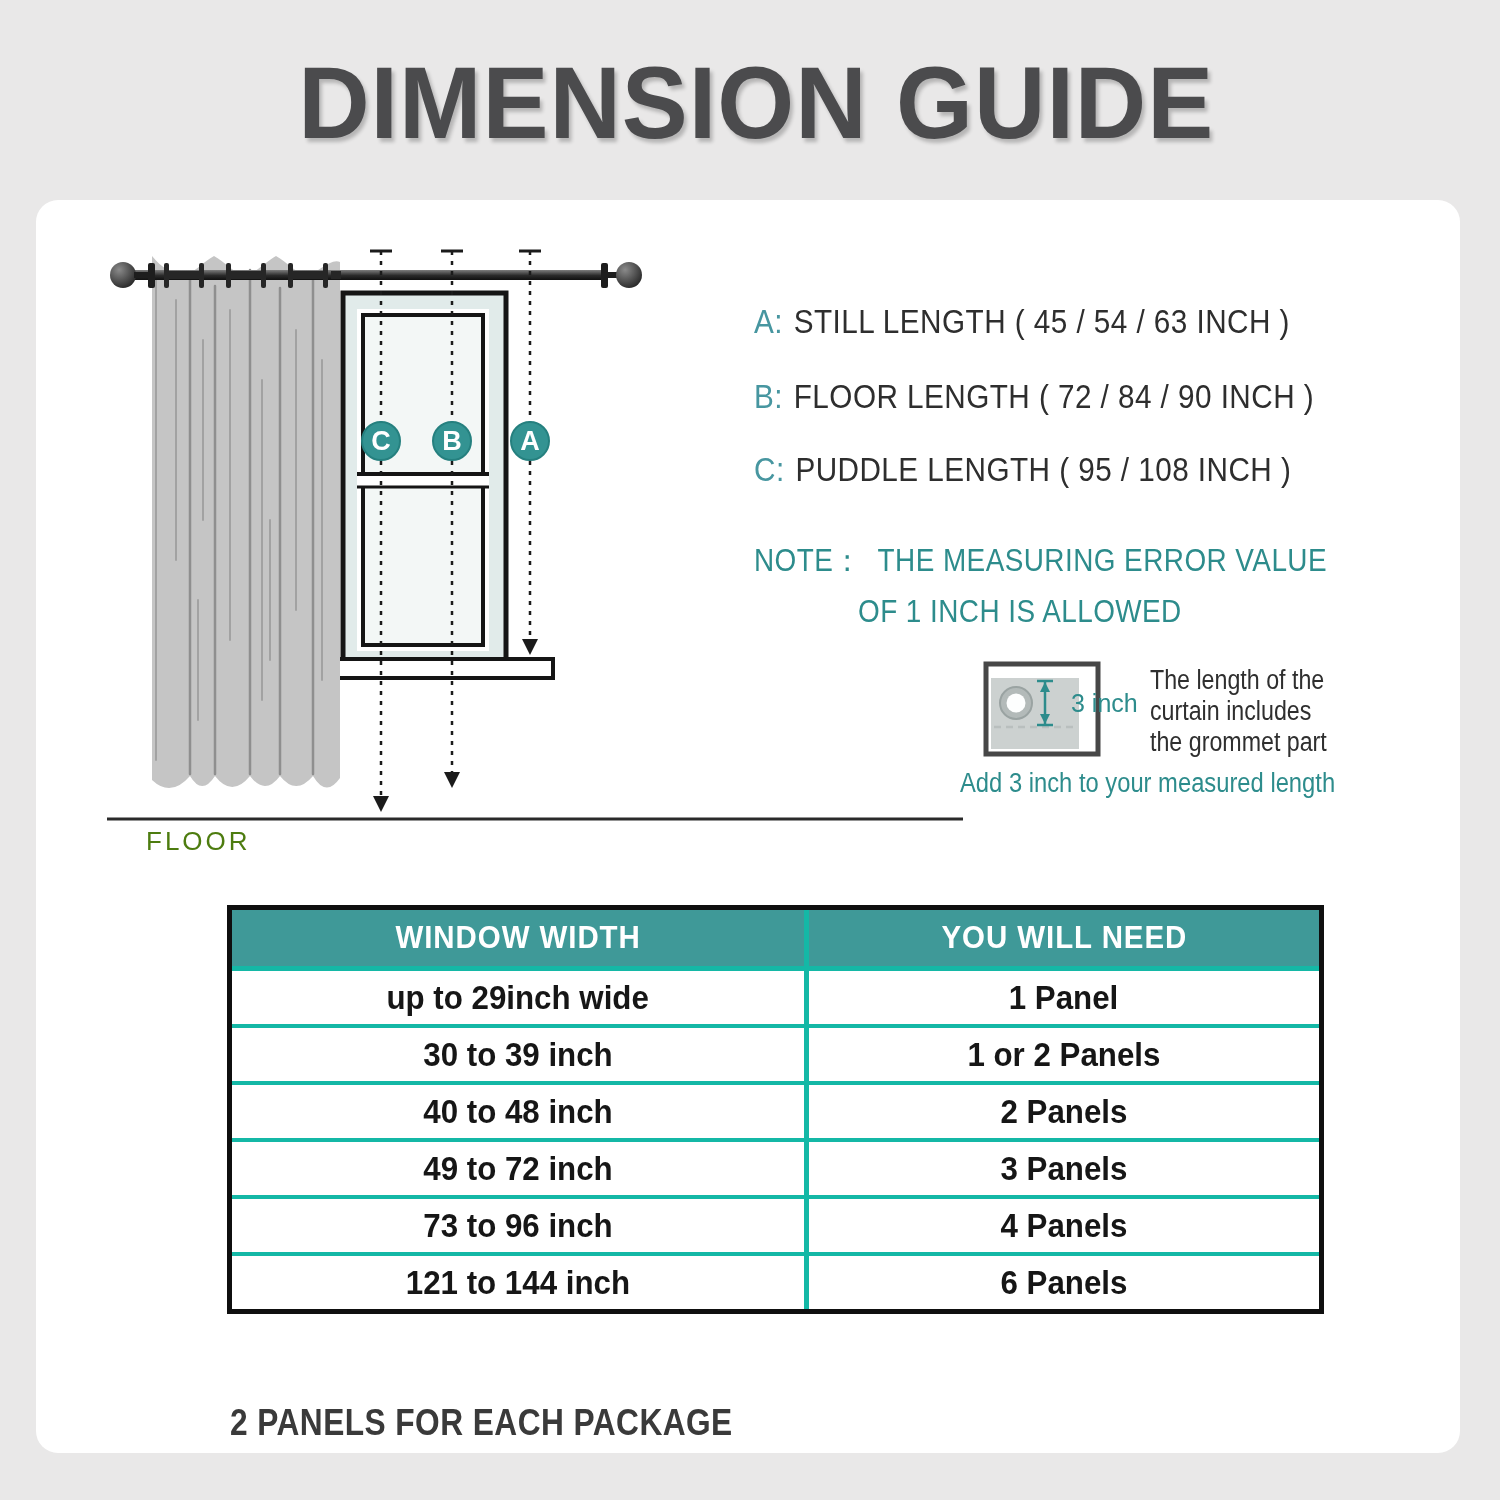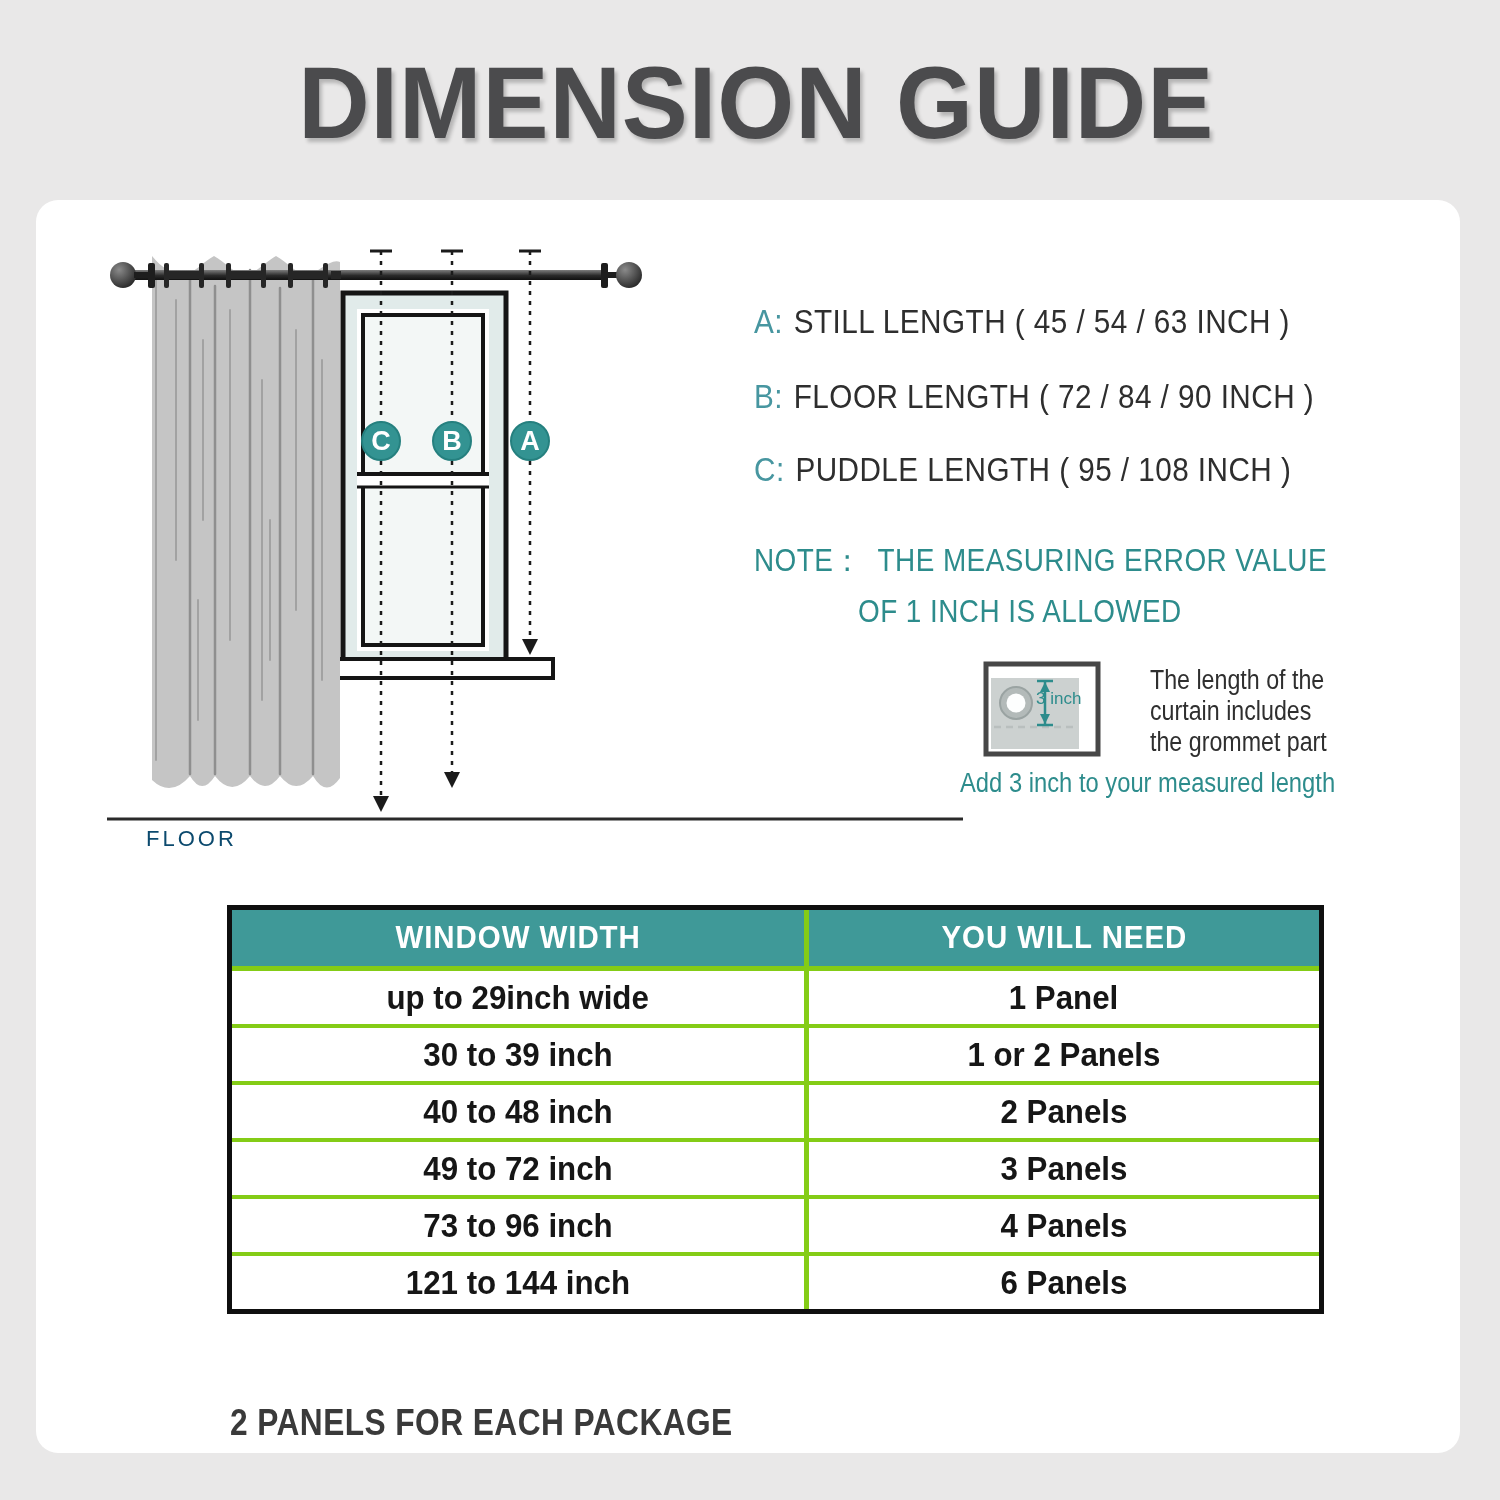--- a/index.html
+++ b/index.html
@@ -9,30 +9,30 @@
         border-radius:22px;z-index:0;}
   .title{position:absolute;left:0;top:48px;width:1500px;text-align:center;z-index:2;
          font-size:102px;font-weight:700;color:#4b4b4d;line-height:110px;letter-spacing:1px;
          text-shadow:3px 4px 4px rgba(0,0,0,0.22);padding-left:6px;}
   .title>span{display:inline-block;transform:scaleX(0.97);transform-origin:center;}
   svg.art{position:absolute;left:0;top:0;z-index:1;}
   .txt{position:absolute;z-index:2;color:#2e2e2e;}
   .len-line{left:754px;font-size:33px;letter-spacing:0.5px;transform:scaleX(0.9);transform-origin:left center;white-space:nowrap;}
   .len-line .pfx{color:#4796a0;margin-right:12px;}
   .note{color:#2d8c8c;font-size:31px;letter-spacing:0.5px;transform:scaleX(0.9);transform-origin:left center;white-space:pre;}
-  .floor-label{left:146px;top:826px;font-size:22px;letter-spacing:3px;color:#0c4a6e;}
+  .floor-label{left:146px;top:826px;font-size:26px;letter-spacing:3px;color:#4d7c0f;}
   .marker{position:absolute;width:40px;height:40px;border-radius:50%;background:#339392;
           border:2px solid #25807f;color:#fff;font-size:27px;font-weight:700;z-index:3;
           display:flex;align-items:center;justify-content:center;box-sizing:border-box;}
-  .g-measure{left:1036px;top:689px;font-size:17px;color:#2d8c8c;white-space:nowrap;}
+  .g-measure{left:1071px;top:689px;font-size:25px;color:#2d8c8c;white-space:nowrap;}
   .g-caption{left:1150px;top:665px;font-size:27px;line-height:31px;color:#2f2f2f;
              transform:scaleX(0.86);transform-origin:left top;white-space:nowrap;}
   .g-tip{left:960px;top:768px;font-size:27px;color:#2d8c8c;transform:scaleX(0.88);
          transform-origin:left top;white-space:nowrap;}
-  .table{position:absolute;left:227px;top:905px;width:1097px;z-index:2;background:#84cc16;
+  .table{position:absolute;left:227px;top:905px;width:1097px;z-index:2;background:#14b8a6;
          border:5px solid #0f0f0f;box-sizing:border-box;}
   .trow{display:flex;column-gap:5px;}
   .trow+.trow{margin-top:4px;}
   .thead{height:56px;margin-bottom:5px;}
   .thead .cell{background:#3f9998;color:#ffffff;font-size:31px;font-weight:700;letter-spacing:1px;}
   .body-row{height:53px;}
   .body-row .cell{background:#ffffff;color:#161616;font-size:34px;font-weight:700;}
   .cell{flex:0 0 auto;display:flex;align-items:center;justify-content:center;}
   .cell.c1{width:572px;}
   .cell.c2{width:510px;flex:1 1 auto;}

